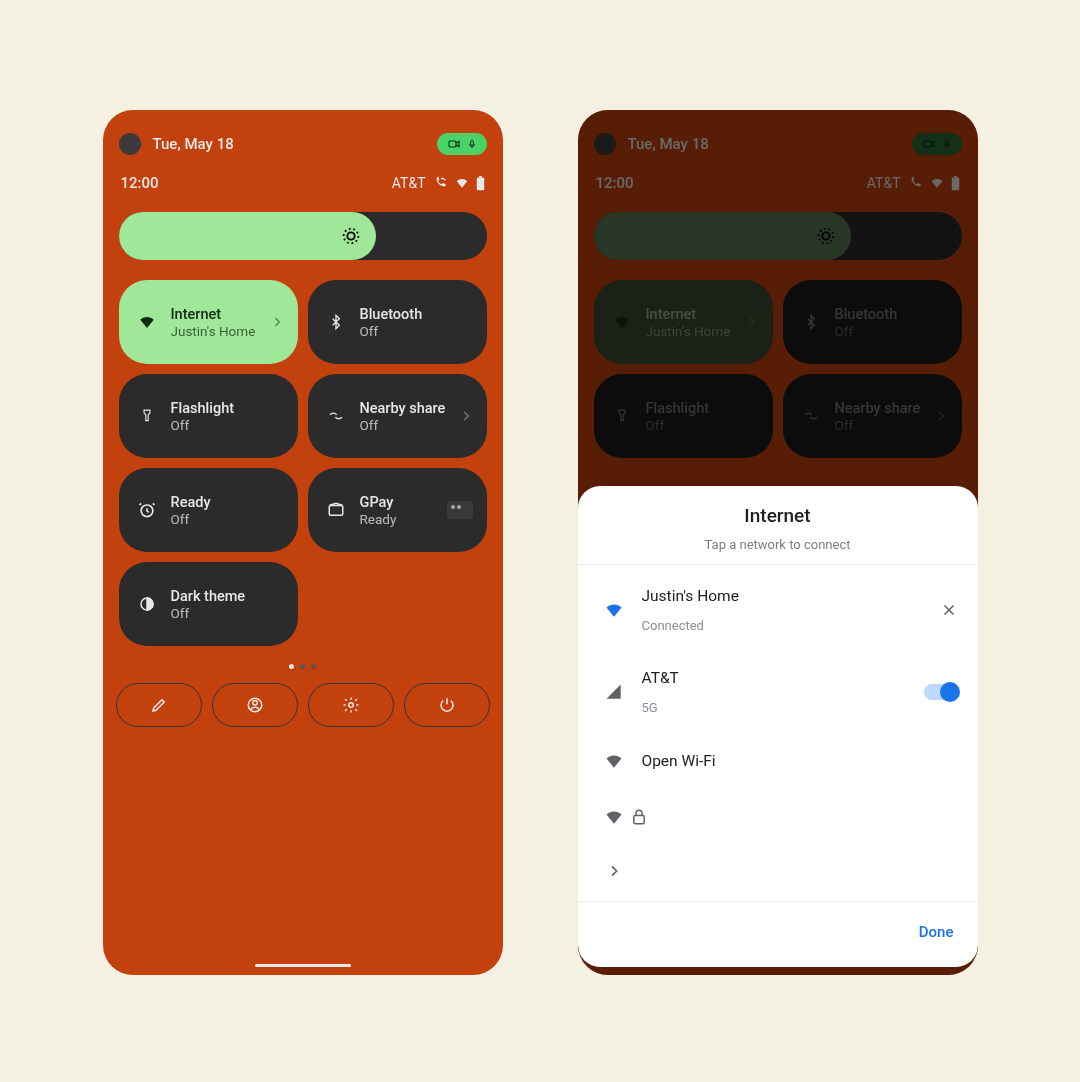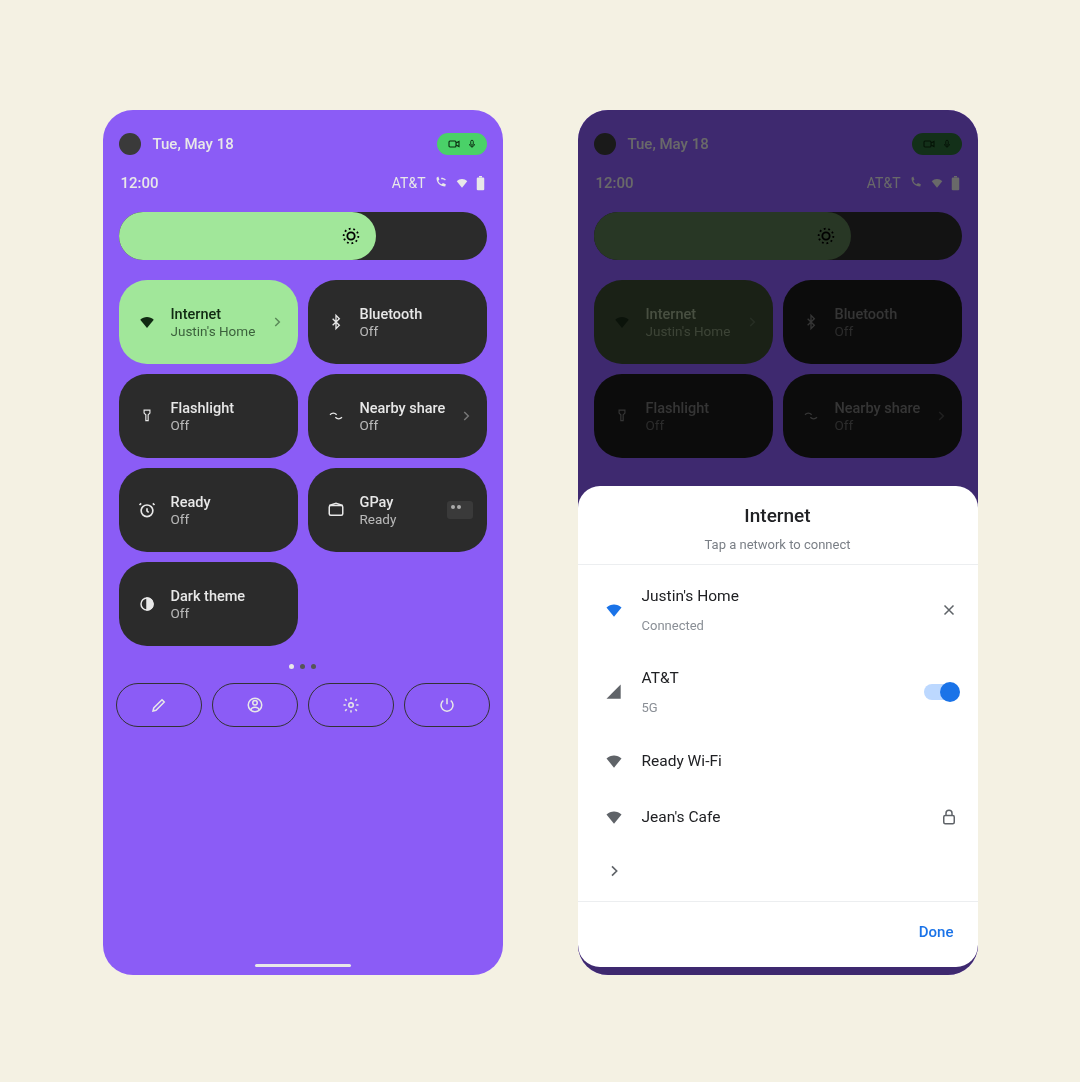--- a/index.html
+++ b/index.html
@@ -1,17 +1,17 @@
 <!DOCTYPE html>
 <html><head>
 <meta charset="utf-8">
 <style>
   * { box-sizing: border-box; margin: 0; padding: 0; font-family: -apple-system, BlinkMacSystemFont, "Segoe UI", Roboto, sans-serif; }
   body { background: #f4f1e3; width: 1080px; height: 1082px; display: flex; justify-content: center; align-items: flex-start; gap: 75px; padding-top: 110px; }
-  .phone { width: 400px; height: 865px; background: #8b5cf6; border-radius: 30px; position: relative; overflow: hidden; }
+  .phone { width: 400px; height: 865px; background: #c2410c; border-radius: 30px; position: relative; overflow: hidden; }
   .topbar { display: flex; align-items: center; padding: 18px 16px 0 16px; height: 50px; }
   .avatar { width: 22px; height: 22px; border-radius: 50%; background: #3a3a3a; margin-right: 12px; }
   .date { color: #e8e8e8; font-size: 15px; font-weight: 500; flex: 1; }
   .pill { background: #4ad168; border-radius: 20px; padding: 4px 10px; display: flex; align-items: center; gap: 6px; }
   .pill svg { display: block; }
   .statusrow { display: flex; align-items: center; padding: 14px 18px 10px 18px; color: #e8e8e8; font-size: 15px; }
   .statusrow .time { font-weight: 500; }
   .statusrow .spacer { flex: 1; }
   .statusrow .right { display: flex; align-items: center; gap: 6px; font-size: 14px; }
   .brightness { margin: 10px 16px 20px 16px; height: 48px; background: #2b2b2b; border-radius: 24px; position: relative; }
@@ -359,31 +359,28 @@
             <span class="switch"></span>
           </span>
       </div>
       <div class="netrow">
         <span class="neticon">
             <svg width="22" height="20" viewBox="0 0 24 24" fill="#5f6368">
               <path d="M12 20l9-11c-5-5-13-5-18 0z"></path>
             </svg>
           </span>
         <span class="netlabels">
-            <div class="netname">Ready Wi-Fi</div>
+            <div class="netname">Open Wi-Fi</div>
           </span>
       </div>
       <div class="netrow">
         <span class="neticon">
             <svg width="22" height="20" viewBox="0 0 24 24" fill="#5f6368">
               <path d="M12 20l9-11c-5-5-13-5-18 0z"></path>
             </svg>
-          </span>
-        <span class="netlabels">
-            <div class="netname">Jean's Cafe</div>
           </span>
         <span class="netaction">
             <svg width="18" height="20" viewBox="0 0 24 24" fill="none" stroke="#5f6368" stroke-width="2">
               <rect x="5" y="10" width="14" height="11" rx="2"></rect>
               <path d="M8 10V7a4 4 0 0 1 8 0v3"></path>
             </svg>
           </span>
       </div>
       <div class="netrow">
         <span class="neticon">

